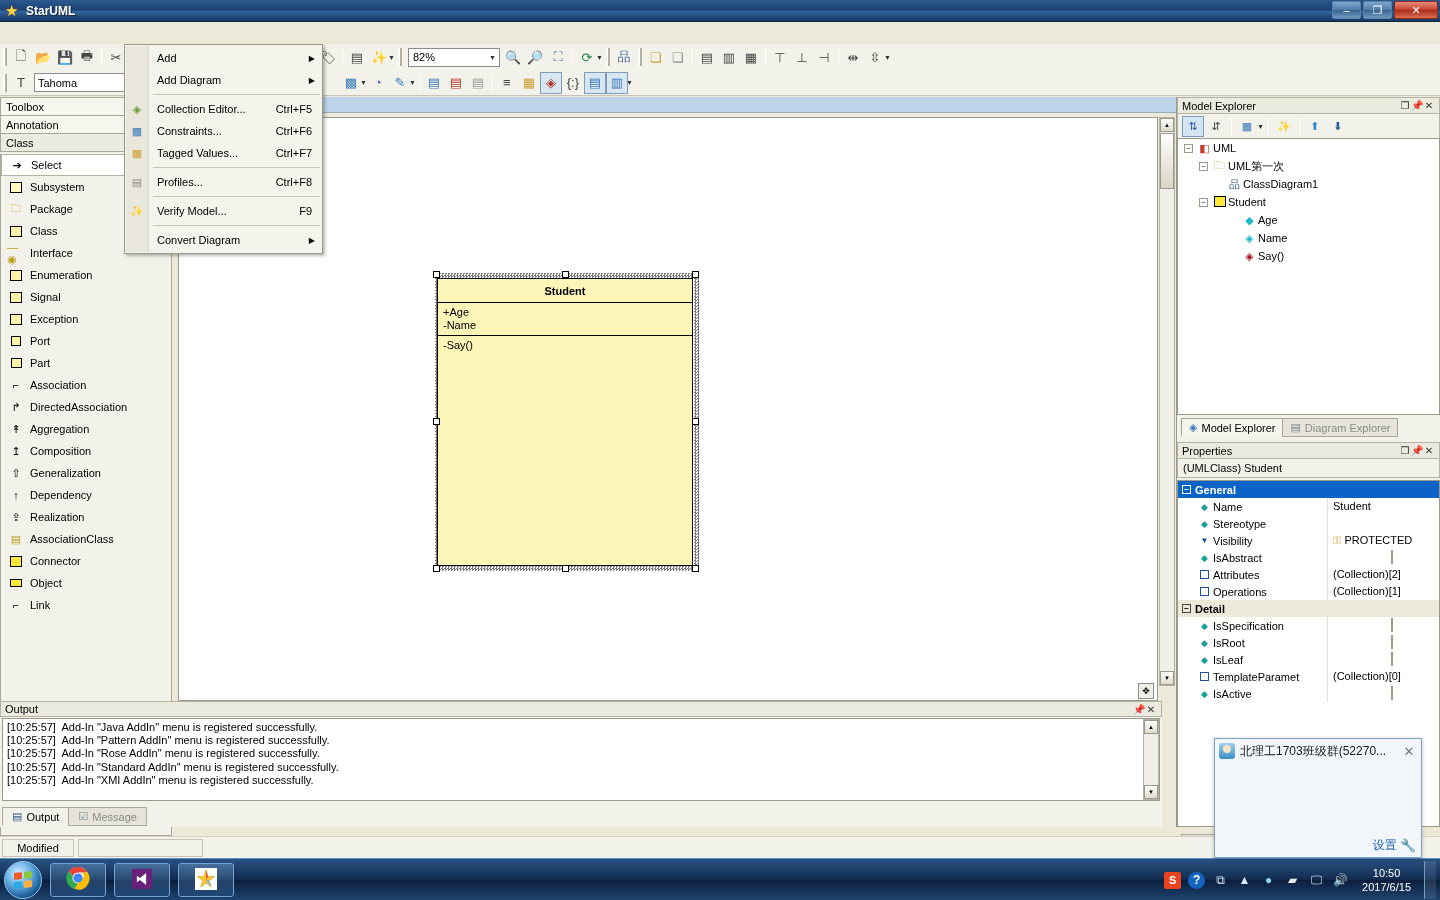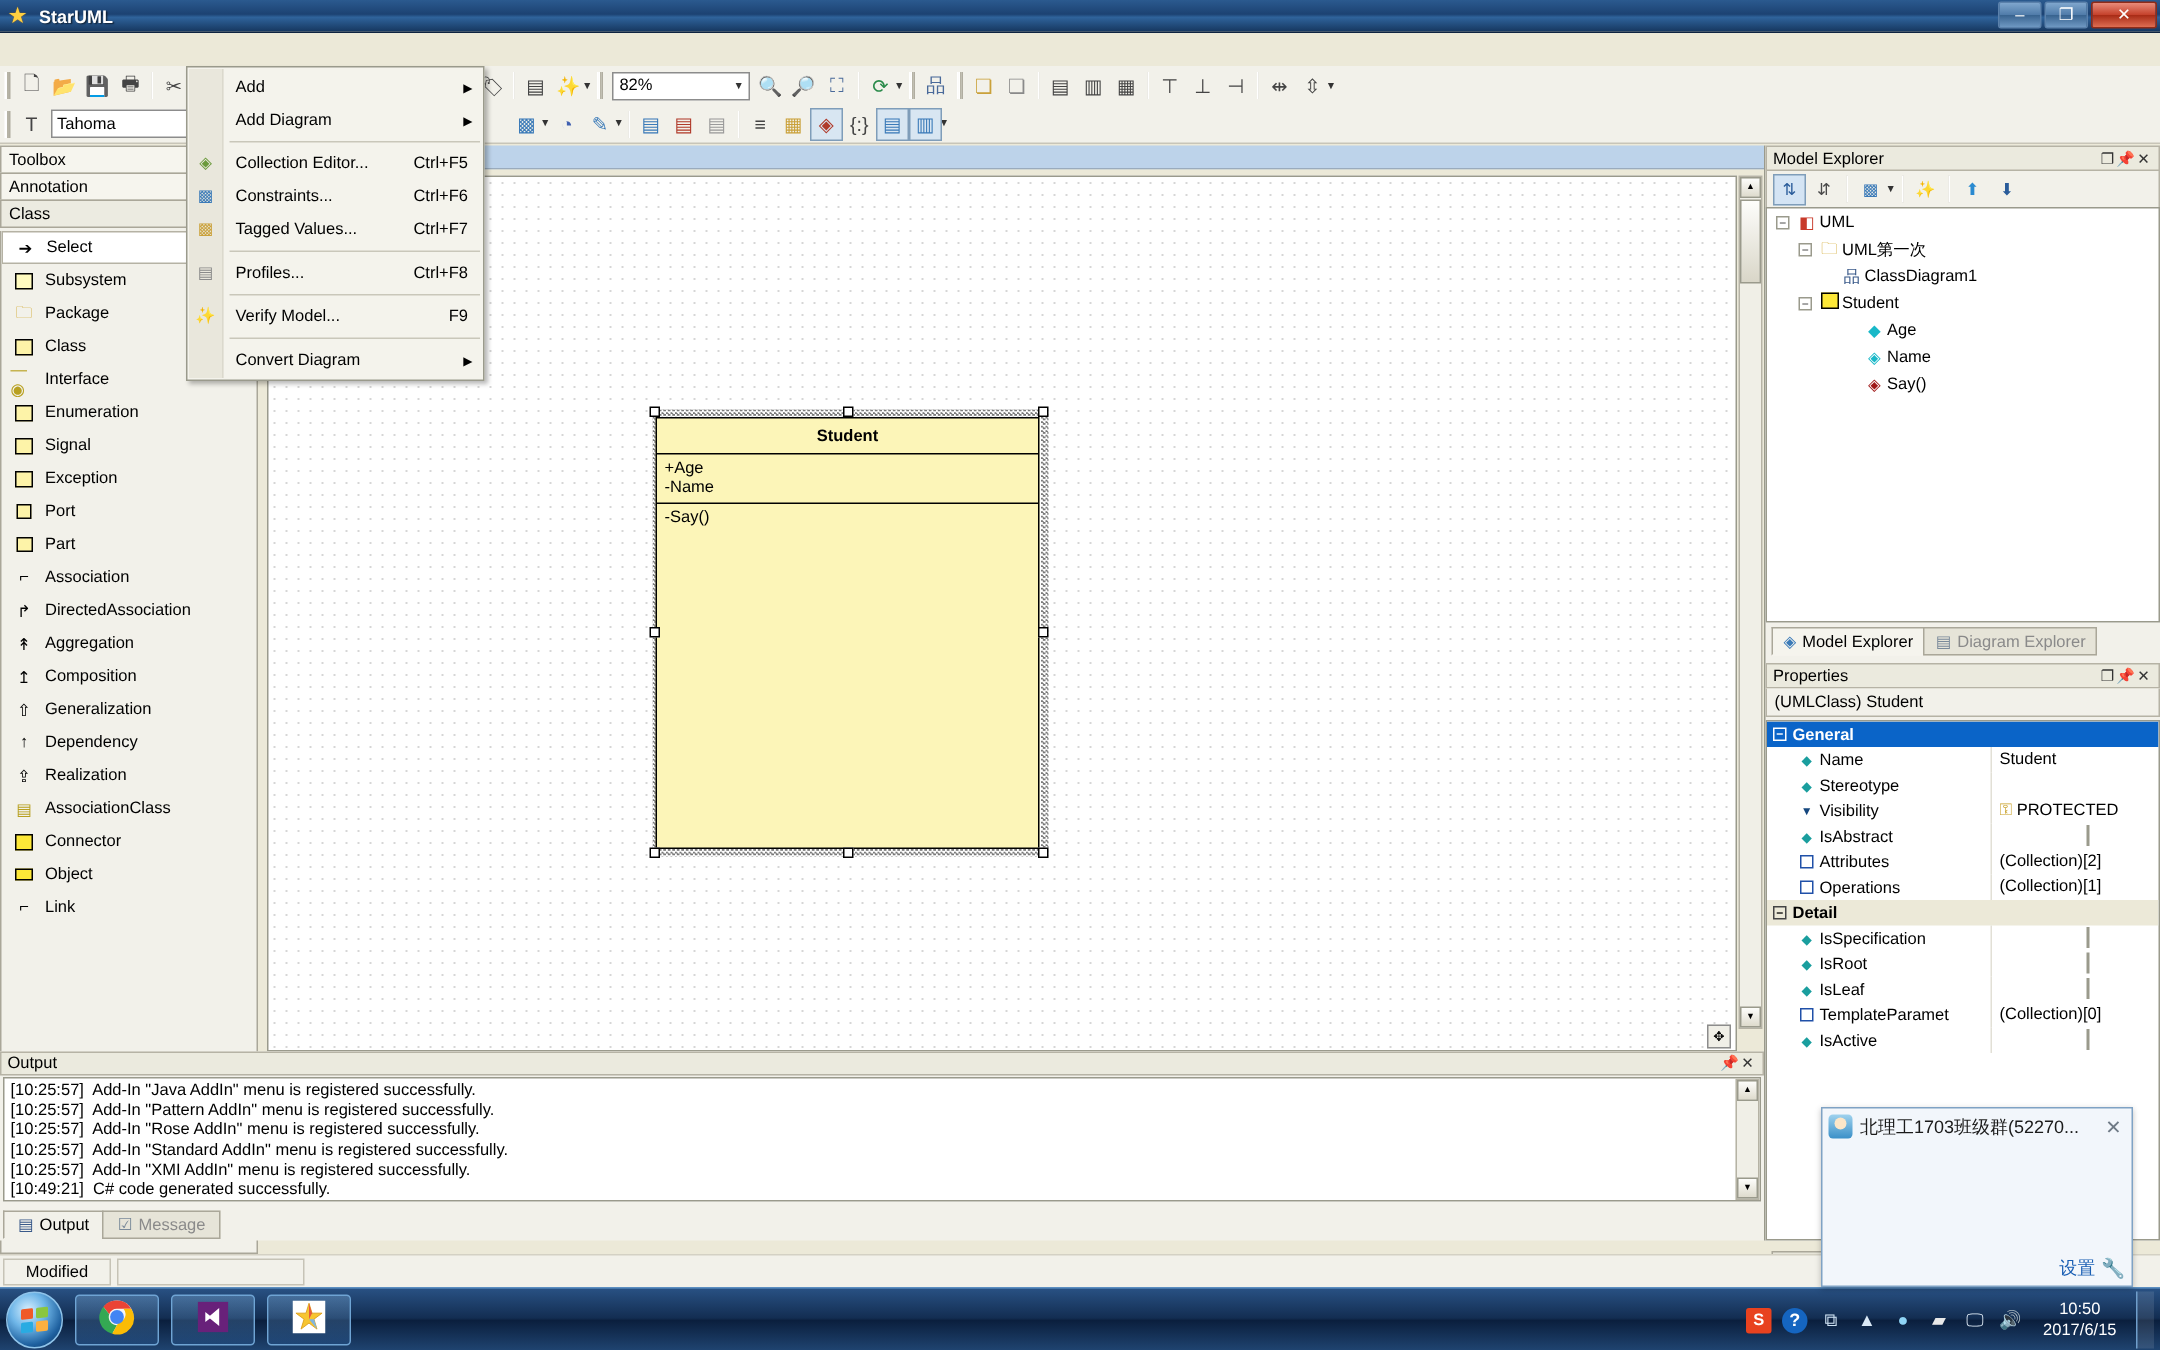--- a/index.html
+++ b/index.html
@@ -651,34 +651,33 @@
       <div class="h-scroll" style="display:flex; align-items:center;">
         <div class="sb-btn">◀</div>
         <div class="sb-thumb" style="width:184px; height:12px; margin:0 1px; display:flex; align-items:center; justify-content:center; font-size:7px; color:#777;">|||</div>
         <div class="sb-btn" style="position:absolute; right:0;">▶</div>
       </div>
 
       <div style="position:absolute; right:22px; bottom:159px; width:16px; height:16px; border:1px solid #8c8c8c; background:#f0efe7; display:flex; align-items:center; justify-content:center; font-size:9px;">✥</div>
     </div>
   </div>
 
-  <div class="output-panel" style="right:264px;">
+  <div class="output-panel" style="right:278px;">
     <div class="panel-title">
       <span>Output</span>
       <span class="spacer"></span>
       <span class="panel-btn">📌</span>
       <span class="panel-btn">✕</span>
     </div>
     <div class="output-body">
       <div class="out-line">[10:25:57]  Add-In "Java AddIn" menu is registered successfully.</div>
       <div class="out-line">[10:25:57]  Add-In "Pattern AddIn" menu is registered successfully.</div>
       <div class="out-line">[10:25:57]  Add-In "Rose AddIn" menu is registered successfully.</div>
       <div class="out-line">[10:25:57]  Add-In "Standard AddIn" menu is registered successfully.</div>
       <div class="out-line">[10:25:57]  Add-In "XMI AddIn" menu is registered successfully.</div>
-      <div class="out-line">[10:49:21]  C# code generated successfully.</div>
     </div>
     <div style="position:absolute; right:3px; top:18px; bottom:27px; width:16px; background:#f0efe7; border:1px solid #b6b3a5;">
       <div class="sb-btn">▲</div>
       <div class="sb-btn" style="position:absolute;bottom:0;">▼</div>
     </div>
     <div class="output-tabs">
       <div class="otab active">
         <span style="color:#3a5a8a">▤</span>
         <span>Output</span>
       </div>

